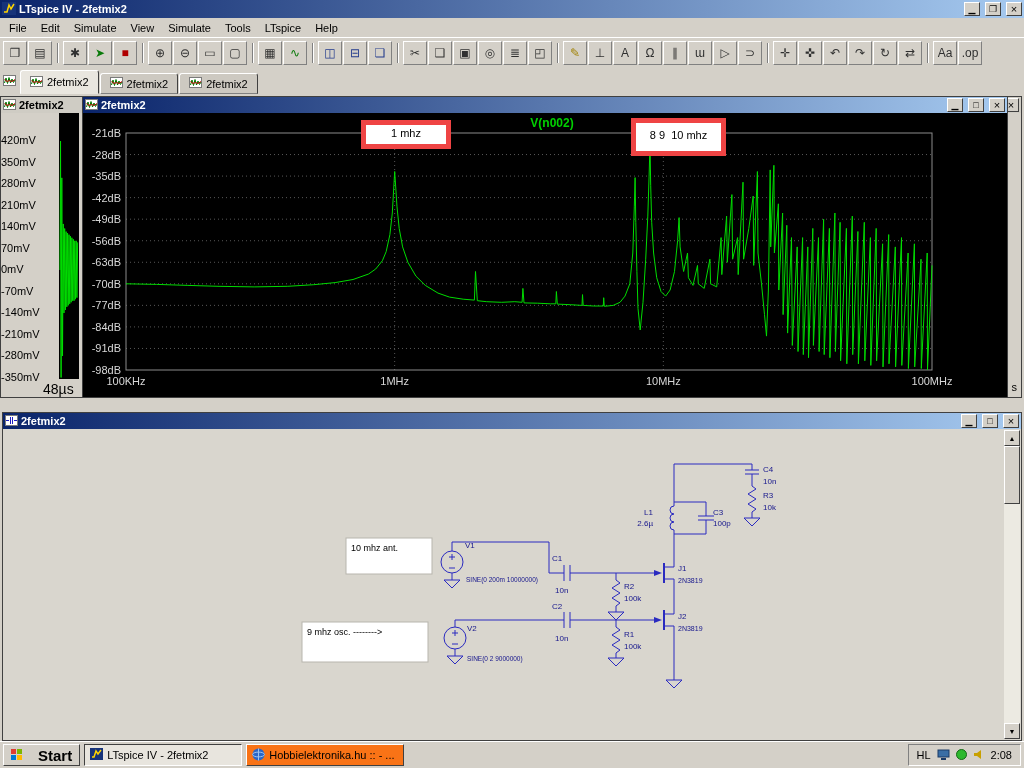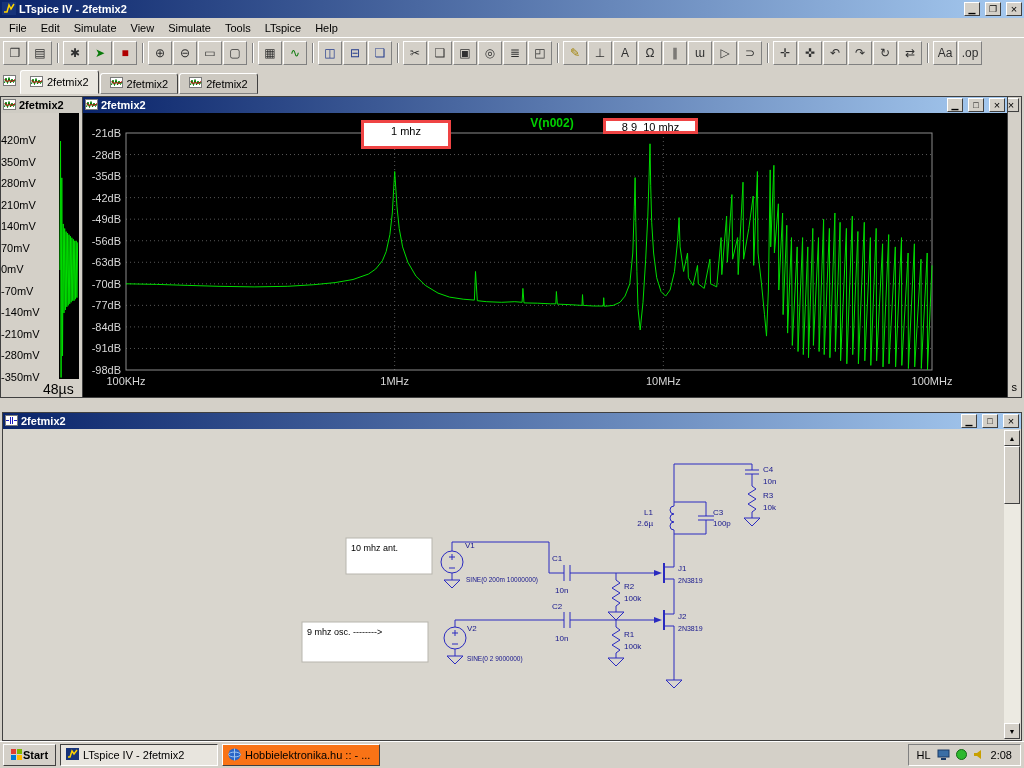--- a/index.html
+++ b/index.html
@@ -50,38 +50,38 @@
 .pane-strip{position:absolute;left:58px;top:0;width:20px;height:266px;background:#000}
 .pane-x{position:absolute;left:42px;top:268px;font-size:14px}
 .pane-s{position:absolute;right:4px;top:268px;font-size:11px}
 
 .plot-win{left:82px;top:2px;width:926px;height:302px}
 .plot-body{position:relative;height:284px;background:#000;overflow:hidden}
 #plot-svg{position:absolute;left:1px;top:1px}
 #plot-svg text,.sch-svg text{font-family:"Liberation Sans",sans-serif}
 .plot-title{position:absolute;top:3px;left:8px;width:922px;text-align:center;color:#00d000;
   font-size:12px;font-weight:bold}
-.ann{position:absolute;background:#fff;border:3px solid #ef4444;font-size:11px;
+.ann{position:absolute;background:#fff;border:5px solid #ef4444;font-size:11px;
   text-align:center;white-space:pre;color:#000}
 #ann1{left:278px;top:7px;width:90px;height:29px;padding-top:2px}
-#ann2{left:520px;top:5px;width:95px;height:16px;padding-top:0}
+#ann2{left:548px;top:5px;width:95px;height:38px;padding-top:6px}
 
 .sch-win{left:2px;top:318px;width:1020px;height:329px}
 .sch-body{position:relative;height:311px;background:#d9d6ce;overflow:hidden}
 #sch-svg{position:absolute;left:1px;top:1px}
 .vscroll{position:absolute;right:1px;top:1px;bottom:1px;width:16px;background:#eceae2}
 .sbtn{position:absolute;left:0;width:16px;height:16px;background:#d4d0c8;font-size:7px;
   text-align:center;line-height:15px}
 .sbtn.up{top:0}.sbtn.dn{bottom:0}
 .sthumb{position:absolute;left:0;top:16px;width:16px;height:58px;background:#d4d0c8}
 
 .taskbar{position:absolute;top:741px;left:0;width:1024px;height:27px;background:#d4d0c8;
   border-top:1px solid #fff;display:flex;align-items:center;padding:0 3px}
-.start{height:22px;display:flex;align-items:center;gap:0;padding:0 7px;background:#d4d0c8;
-  font-weight:bold;font-size:11px;font-family:"Liberation Sans",sans-serif}
+.start{height:22px;display:flex;align-items:center;gap:15px;padding:0 7px;background:#d4d0c8;
+  font-weight:bold;font-size:15px;font-family:"Liberation Sans",sans-serif}
 .flag{width:12px;height:12px;display:grid;grid-template-columns:5px 5px;grid-template-rows:5px 5px;gap:1px}
 .flag i{display:block}
 .flag i:nth-child(1){background:#e03c31}.flag i:nth-child(2){background:#7db700}
 .flag i:nth-child(3){background:#0078d4}.flag i:nth-child(4){background:#ffb900}
 .task{width:158px;height:22px;margin-left:4px;background:#f97316;display:flex;align-items:center;
   gap:4px;padding:0 5px;font-size:11px;white-space:nowrap;overflow:hidden;
   font-family:"Liberation Sans",sans-serif}
 .task.active{background:#e8e5de;border-color:#404040 #fff #fff #404040}
 .task-label{overflow:hidden;text-overflow:ellipsis}
 .tray{margin-left:auto;height:22px;display:flex;align-items:center;gap:6px;padding:0 8px;

